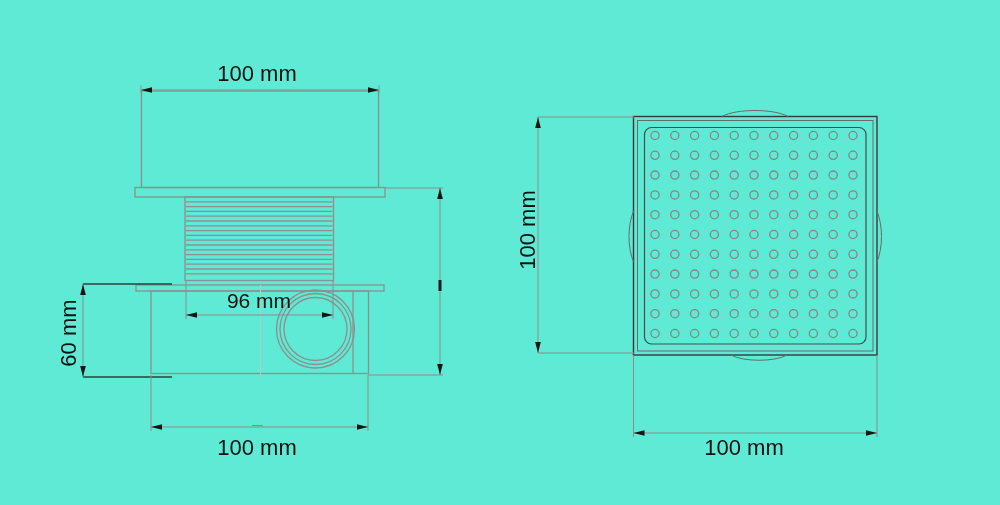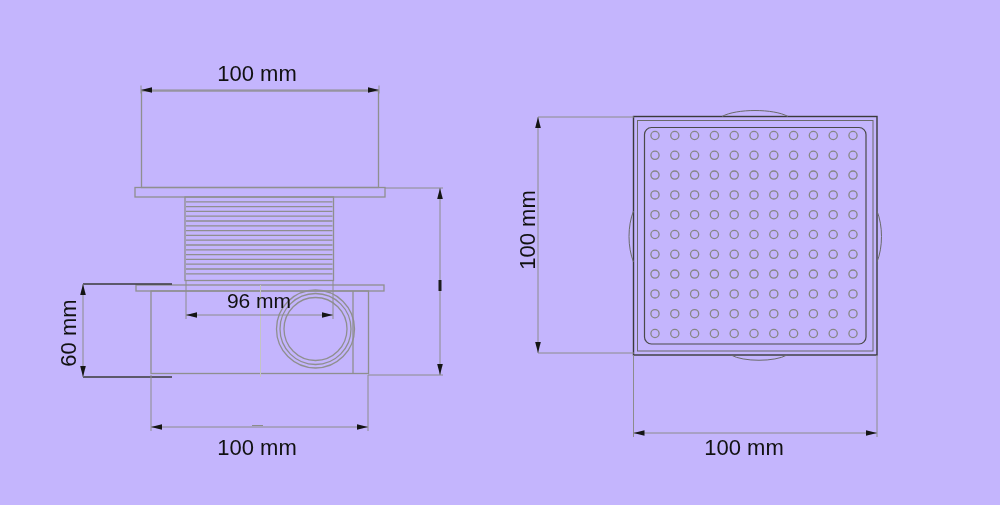--- a/index.html
+++ b/index.html
@@ -1,16 +1,16 @@
 <!DOCTYPE html>
 <html><head>
 <meta charset="utf-8">
 <style>
   html,body{margin:0;padding:0;background:#ffffff;}
-  .canvas{width:1000px;height:505px;background:#c4b5fd;position:relative;}
+  .canvas{width:1000px;height:505px;background:#5eead4;position:relative;}
   
   .obj{fill:none;stroke:#8f8f8f;stroke-width:1.3;}
   .frame{fill:none;stroke:#3a3a3a;stroke-width:1.4;}
   .frame-thin{fill:none;stroke:#6a6a6a;stroke-width:1;}
   .grate-border{fill:none;stroke:#4a4a4a;stroke-width:1.2;}
   .hole{fill:none;stroke:#868686;stroke-width:1.3;}
   .center{stroke:#c4c4c4;stroke-width:1;}
   
   .dim{stroke:#8c8c8c;stroke-width:1;fill:none;}
   .ext-dark{stroke:#3a3a3a;stroke-width:1.7;}

